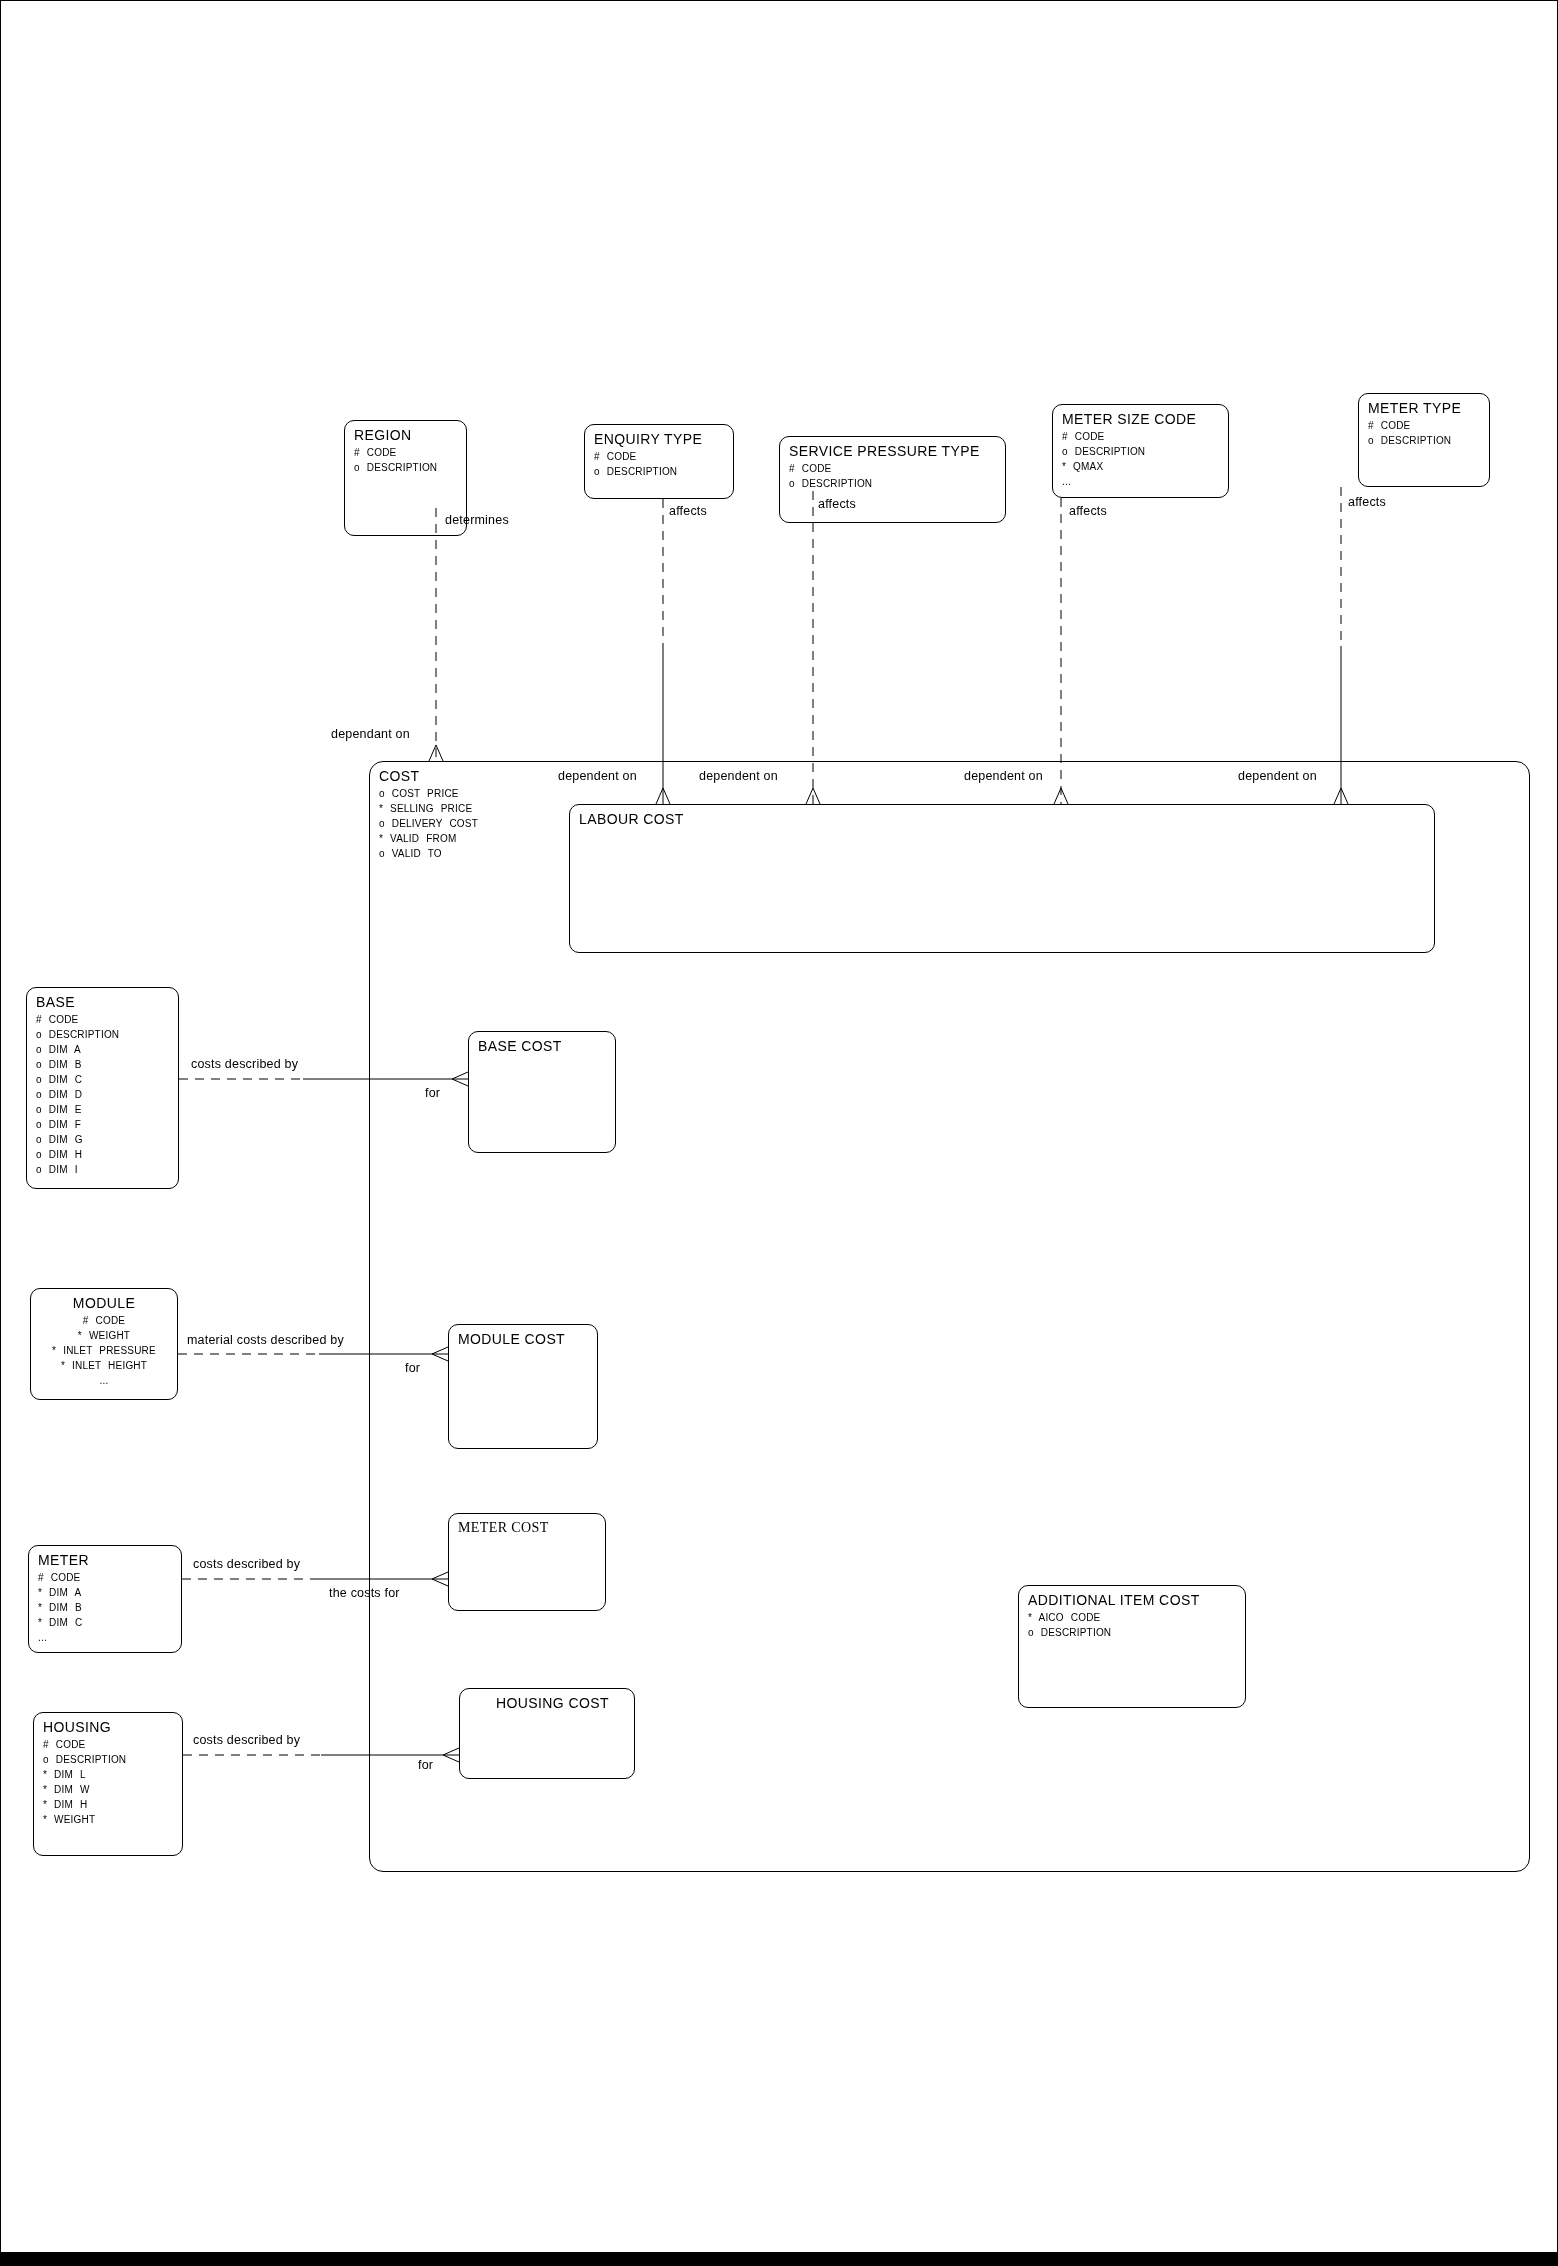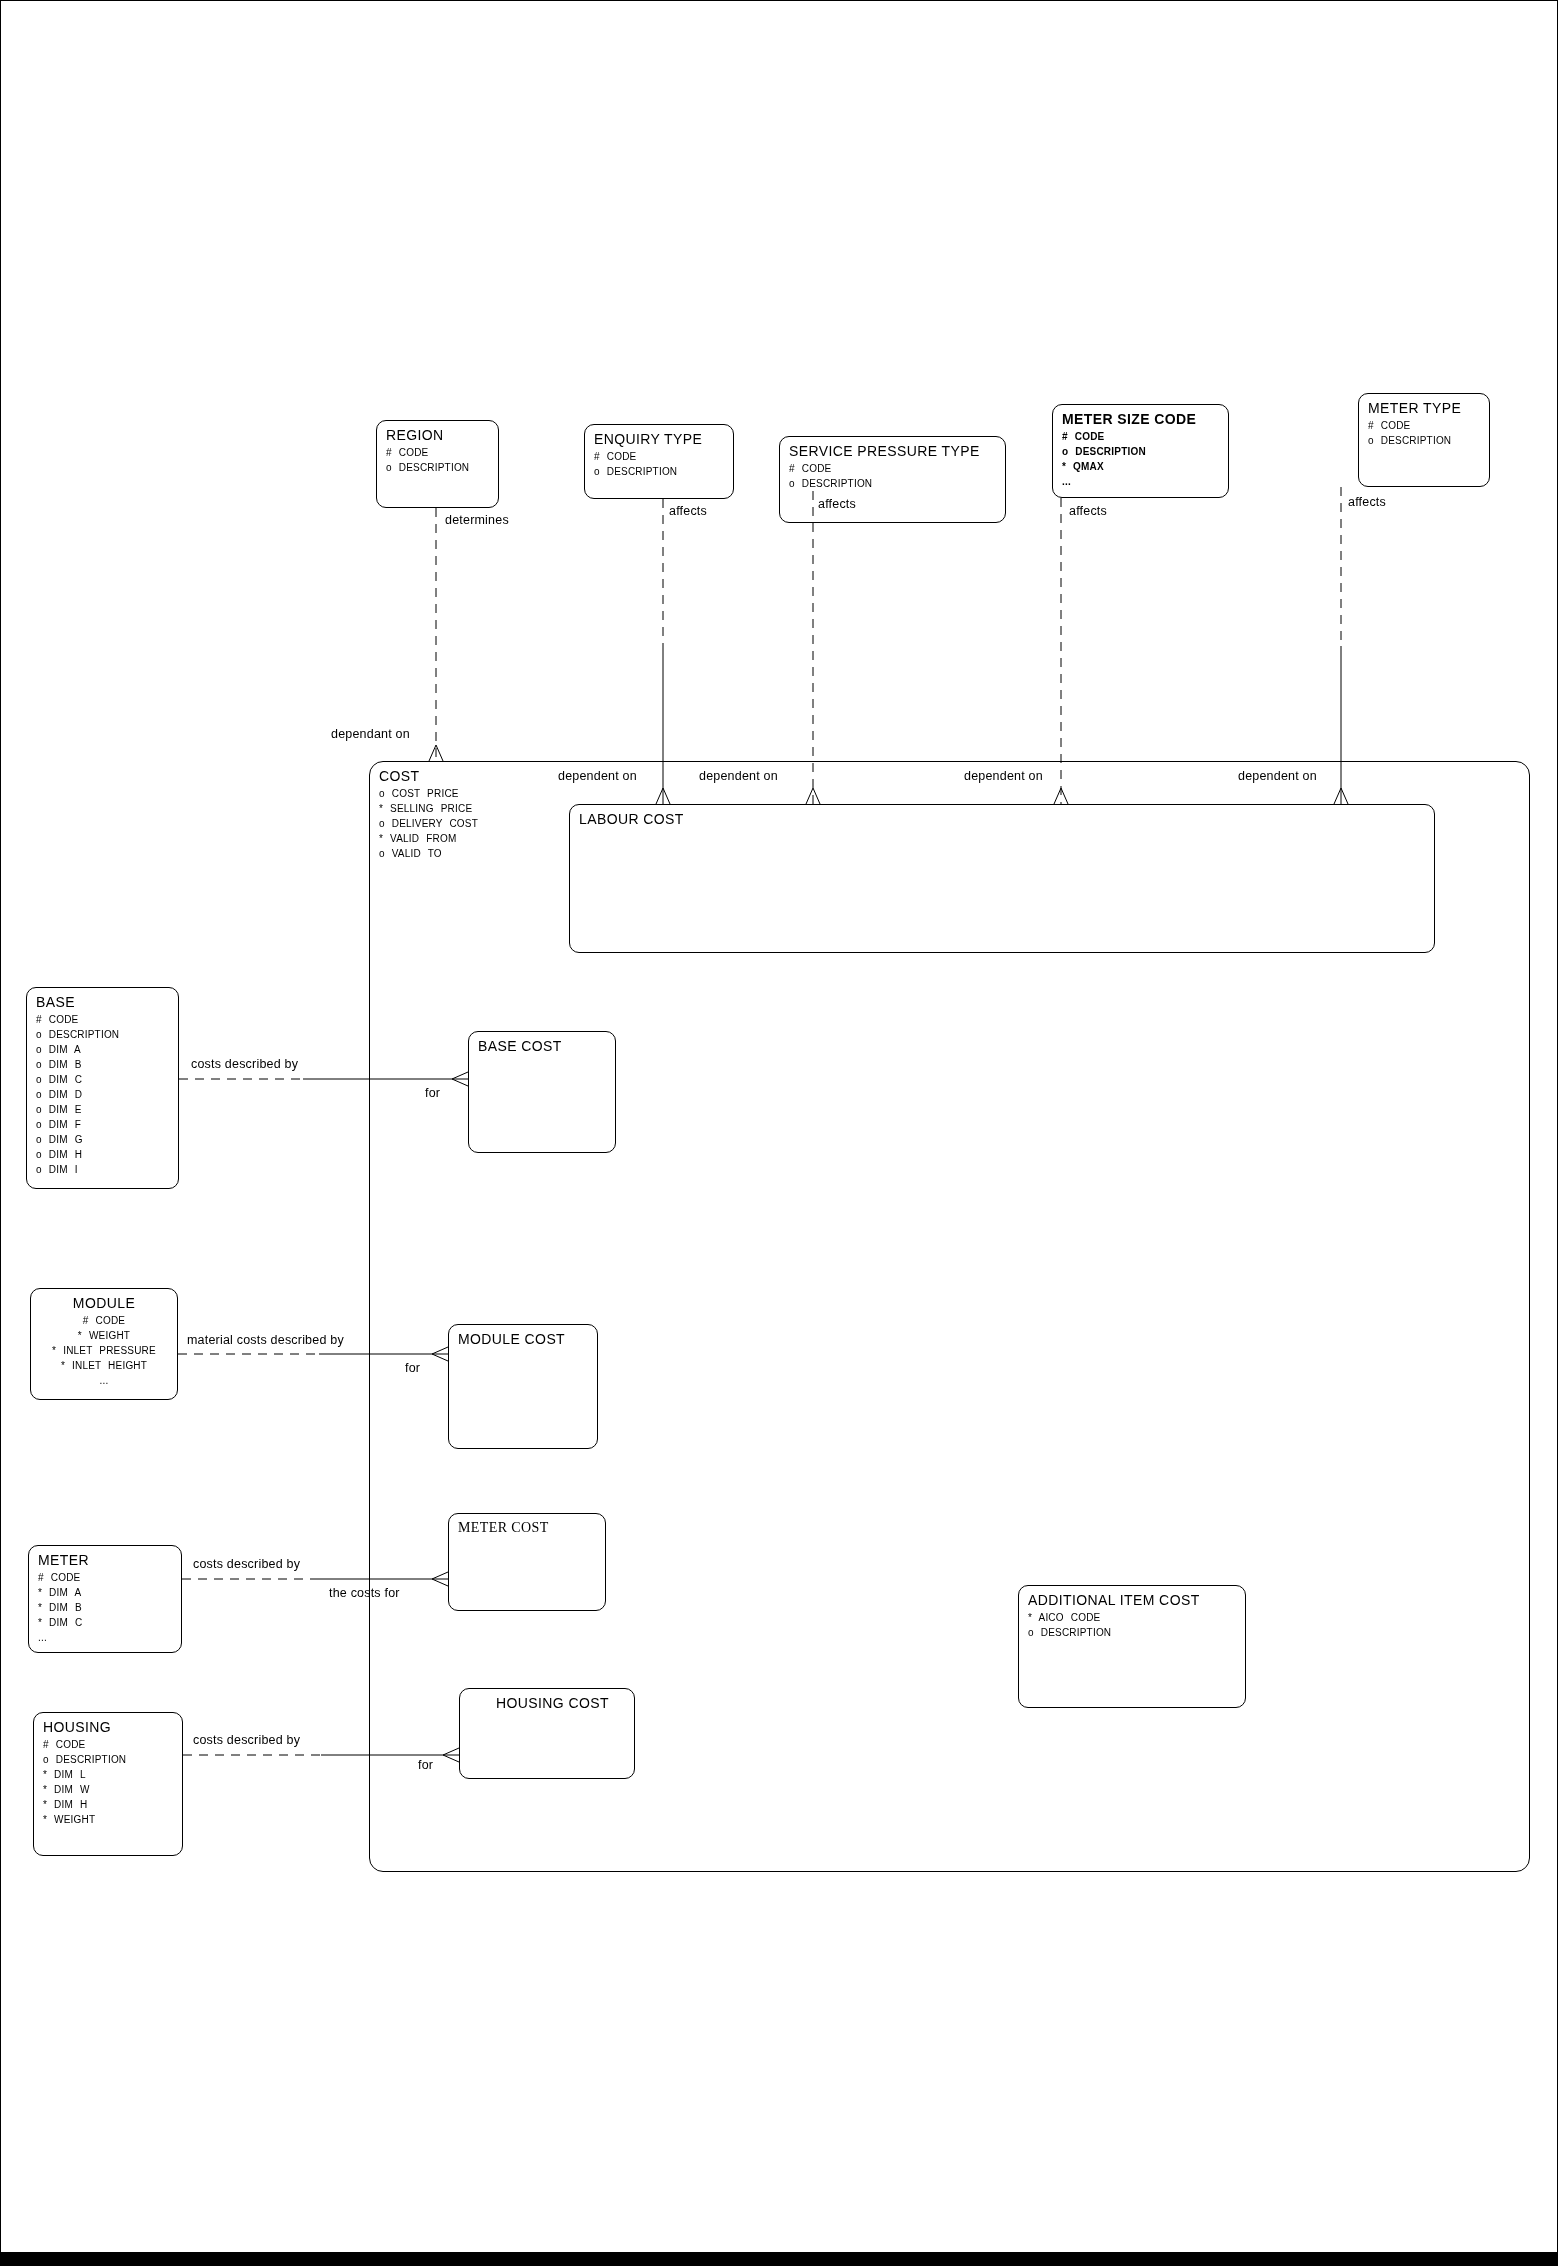--- a/index.html
+++ b/index.html
@@ -64,21 +64,21 @@
         <div class="e-attr">o DELIVERY COST</div>
         <div class="e-attr">* VALID FROM</div>
         <div class="e-attr">o VALID TO</div>
       </div>
   </div>
 
   <div class="entity" style="left:568px;top:803px;width:866px;height:149px;">
     <div class="e-title">LABOUR COST</div>
   </div>
 
-  <div class="entity" style="left:343px;top:419px;width:123px;height:88px;margin-left:32px;">
+  <div class="entity" style="left:343px;top:419px;width:123px;height:116px;">
     <div class="e-title">REGION</div>
     <div class="e-attrs">
 
     <div class="e-attr"># CODE</div>
         <div class="e-attr">o DESCRIPTION</div>
       </div>
   </div>
 
   <div class="entity" style="left:583px;top:423px;width:150px;height:75px;">
     <div class="e-title">ENQUIRY TYPE</div>
@@ -91,21 +91,21 @@
 
   <div class="entity" style="left:778px;top:403px;width:227px;height:87px;margin-top:32px;">
     <div class="e-title">SERVICE PRESSURE TYPE</div>
     <div class="e-attrs">
 
     <div class="e-attr"># CODE</div>
         <div class="e-attr">o DESCRIPTION</div>
       </div>
   </div>
 
-  <div class="entity" style="left:1051px;top:403px;width:177px;height:94px;font-weight:bold;">
+  <div class="entity" style="left:1051px;top:403px;width:177px;height:94px;">
     <div class="e-title">METER SIZE CODE</div>
     <div class="e-attrs">
 
     <div class="e-attr"># CODE</div>
         <div class="e-attr">o DESCRIPTION</div>
         <div class="e-attr">* QMAX</div>
         <div class="e-attr">...</div>
       </div>
   </div>
 

